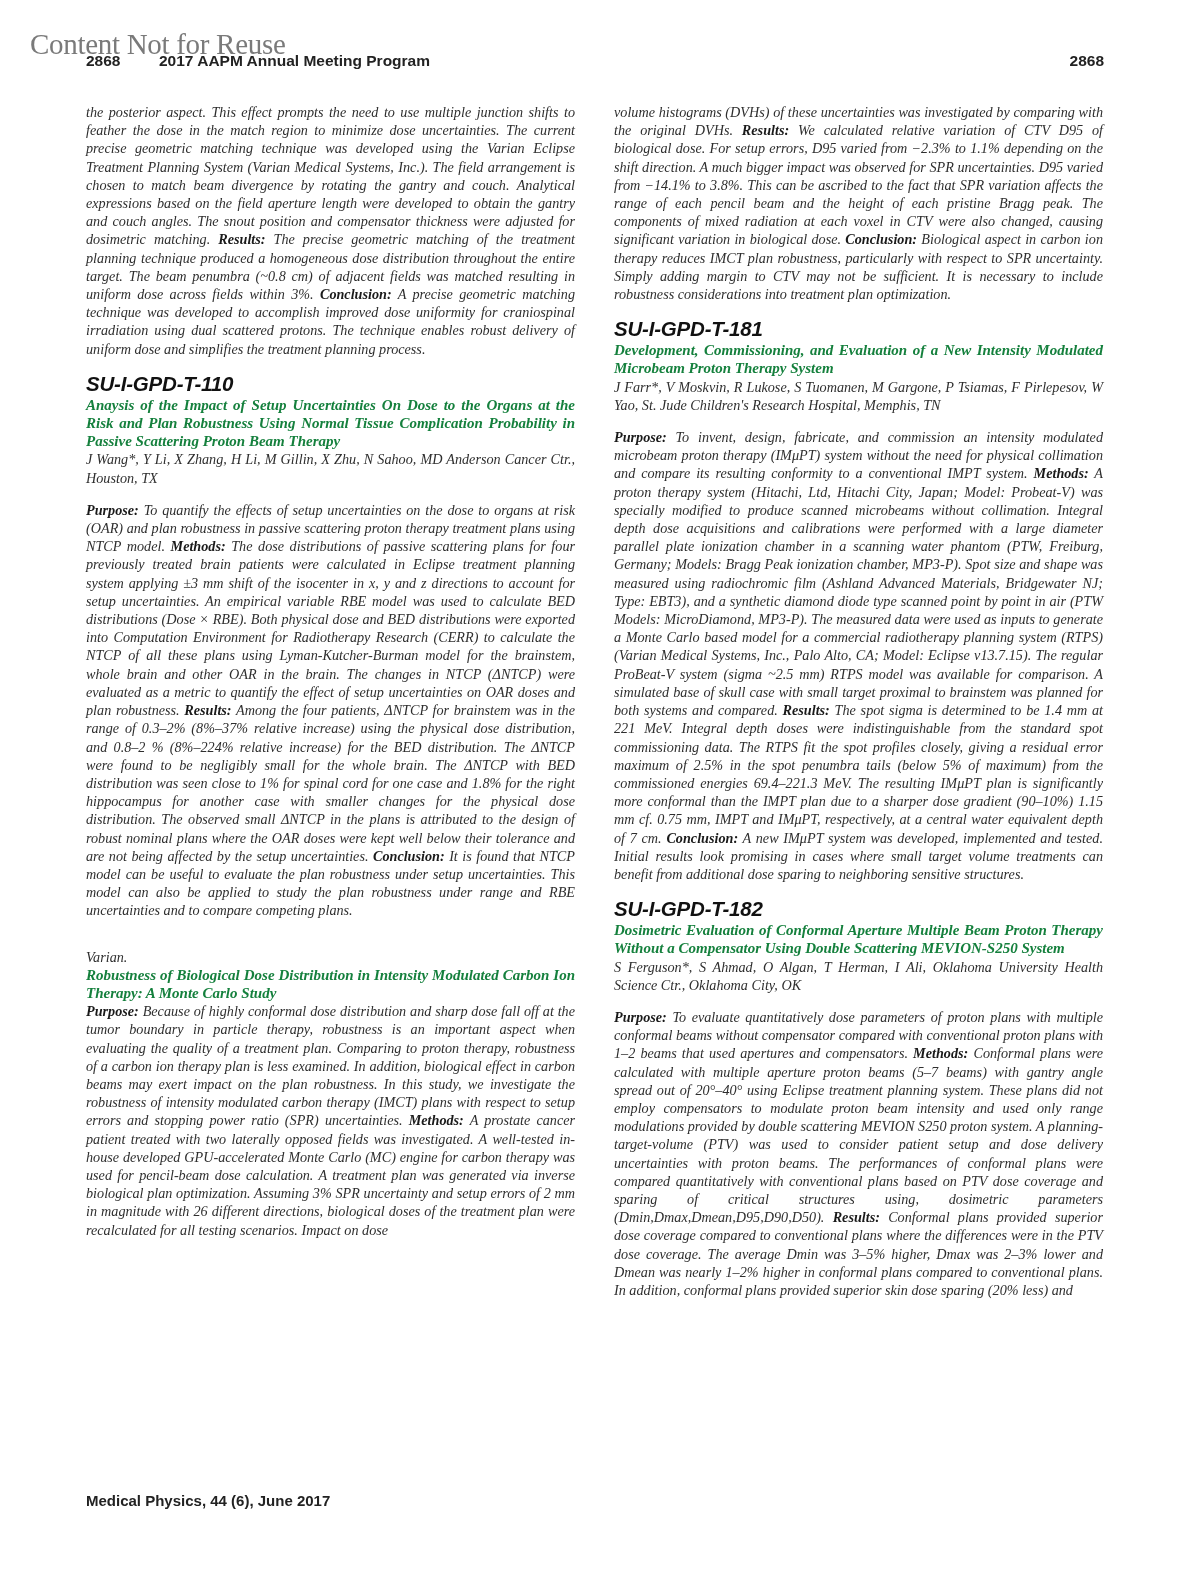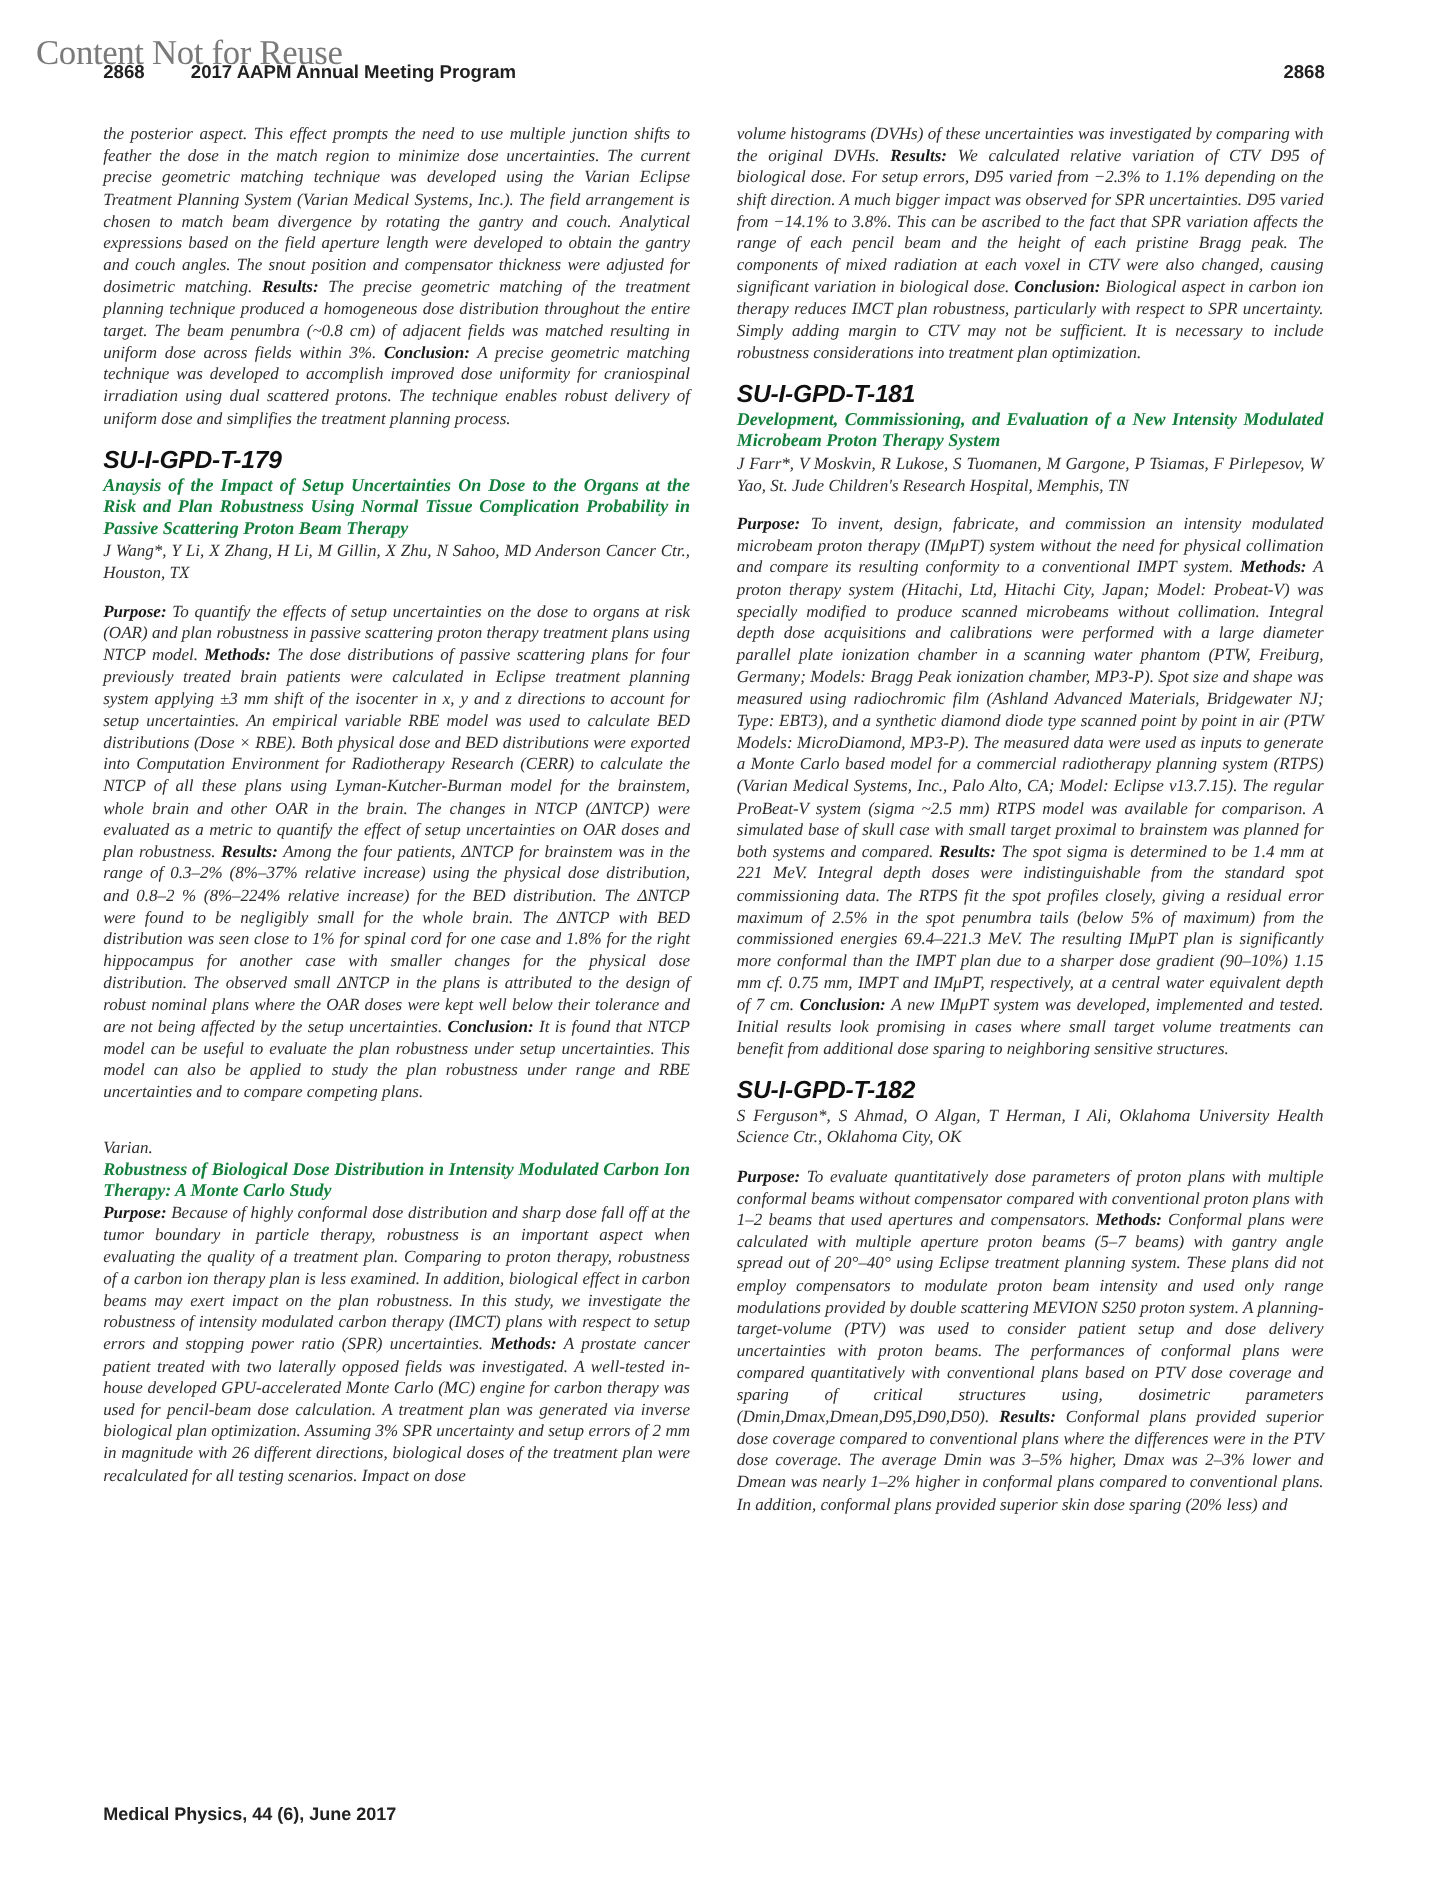--- a/index.html
+++ b/index.html
@@ -30,41 +30,41 @@
       color: #111; line-height: 24px; margin-top: 14px; letter-spacing: -0.2px;
     }
     .abstract-title {
       font-family: "Liberation Serif", serif; font-weight: bold; font-size: 15px;
       line-height: 18.2px; color: #15803d;
     }
     .authors { margin-bottom: 14px !important; }
     .note { margin-top: 28px !important; }
     .footer {
       position: absolute; left: 86px; top: 1492px;
-      font-family: "Liberation Sans", sans-serif; font-weight: bold; font-size: 15px; color: #222; margin-top: 12px;
+      font-family: "Liberation Sans", sans-serif; font-weight: bold; font-size: 15px; color: #222;
     }
   </style>
 </head>
 <body>
 
 <div class="watermark">Content Not for Reuse</div>
 
 <div class="running-head">
   <span class="pn-left">2868</span>
   <span class="title">2017 AAPM Annual Meeting Program</span>
   <span class="pn-right">2868</span>
 </div>
 
 <div class="col left">
   <p>
     <span>the posterior aspect. This effect prompts the need to use multiple junction shifts to feather the dose in the match region to minimize dose uncertainties. The current precise geometric matching technique was developed using the Varian Eclipse Treatment Planning System (Varian Medical Systems, Inc.). The field arrangement is chosen to match beam divergence by rotating the gantry and couch. Analytical expressions based on the field aperture length were developed to obtain the gantry and couch angles. The snout position and compensator thickness were adjusted for dosimetric matching. </span><b>Results:</b><span> The precise geometric matching of the treatment planning technique produced a homogeneous dose distribution throughout the entire target. The beam penumbra (~0.8 cm) of adjacent fields was matched resulting in uniform dose across fields within 3%. </span><b>Conclusion:</b><span> A precise geometric matching technique was developed to accomplish improved dose uniformity for craniospinal irradiation using dual scattered protons. The technique enables robust delivery of uniform dose and simplifies the treatment planning process.</span>
   </p>
 
   <section>
-    <div class="abstract-id">SU-I-GPD-T-179</div>
+    <div class="abstract-id">SU-I-GPD-T-110</div>
     <div class="abstract-title">Anaysis of the Impact of Setup Uncertainties On Dose to the Organs at the Risk and Plan Robustness Using Normal Tissue Complication Probability in Passive Scattering Proton Beam Therapy</div>
     <p class="authors">J Wang*, Y Li, X Zhang, H Li, M Gillin, X Zhu, N Sahoo, MD Anderson Cancer Ctr., Houston, TX</p>
     <p>
       <b>Purpose:</b><span> To quantify the effects of setup uncertainties on the dose to organs at risk (OAR) and plan robustness in passive scattering proton therapy treatment plans using NTCP model. </span><b>Methods:</b><span> The dose distributions of passive scattering plans for four previously treated brain patients were calculated in Eclipse treatment planning system applying ±3 mm shift of the isocenter in x, y and z directions to account for setup uncertainties. An empirical variable RBE model was used to calculate BED distributions (Dose × RBE). Both physical dose and BED distributions were exported into Computation Environment for Radiotherapy Research (CERR) to calculate the NTCP of all these plans using Lyman-Kutcher-Burman model for the brainstem, whole brain and other OAR in the brain. The changes in NTCP (ΔNTCP) were evaluated as a metric to quantify the effect of setup uncertainties on OAR doses and plan robustness. </span><b>Results:</b><span> Among the four patients, ΔNTCP for brainstem was in the range of 0.3–2% (8%–37% relative increase) using the physical dose distribution, and 0.8–2 % (8%–224% relative increase) for the BED distribution. The ΔNTCP were found to be negligibly small for the whole brain. The ΔNTCP with BED distribution was seen close to 1% for spinal cord for one case and 1.8% for the right hippocampus for another case with smaller changes for the physical dose distribution. The observed small ΔNTCP in the plans is attributed to the design of robust nominal plans where the OAR doses were kept well below their tolerance and are not being affected by the setup uncertainties. </span><b>Conclusion:</b><span> It is found that NTCP model can be useful to evaluate the plan robustness under setup uncertainties. This model can also be applied to study the plan robustness under range and RBE uncertainties and to compare competing plans.</span>
     </p>
     <p class="note">Varian.</p>
   </section>
 
   <section>
     <div class="abstract-title">Robustness of Biological Dose Distribution in Intensity Modulated Carbon Ion Therapy: A Monte Carlo Study</div>
@@ -83,20 +83,21 @@
     <div class="abstract-id">SU-I-GPD-T-181</div>
     <div class="abstract-title">Development, Commissioning, and Evaluation of a New Intensity Modulated Microbeam Proton Therapy System</div>
     <p class="authors">J Farr*, V Moskvin, R Lukose, S Tuomanen, M Gargone, P Tsiamas, F Pirlepesov, W Yao, St. Jude Children's Research Hospital, Memphis, TN</p>
     <p>
       <b>Purpose:</b><span> To invent, design, fabricate, and commission an intensity modulated microbeam proton therapy (IMμPT) system without the need for physical collimation and compare its resulting conformity to a conventional IMPT system. </span><b>Methods:</b><span> A proton therapy system (Hitachi, Ltd, Hitachi City, Japan; Model: Probeat-V) was specially modified to produce scanned microbeams without collimation. Integral depth dose acquisitions and calibrations were performed with a large diameter parallel plate ionization chamber in a scanning water phantom (PTW, Freiburg, Germany; Models: Bragg Peak ionization chamber, MP3-P). Spot size and shape was measured using radiochromic film (Ashland Advanced Materials, Bridgewater NJ; Type: EBT3), and a synthetic diamond diode type scanned point by point in air (PTW Models: MicroDiamond, MP3-P). The measured data were used as inputs to generate a Monte Carlo based model for a commercial radiotherapy planning system (RTPS) (Varian Medical Systems, Inc., Palo Alto, CA; Model: Eclipse v13.7.15). The regular ProBeat-V system (sigma ~2.5 mm) RTPS model was available for comparison. A simulated base of skull case with small target proximal to brainstem was planned for both systems and compared. </span><b>Results:</b><span> The spot sigma is determined to be 1.4 mm at 221 MeV. Integral depth doses were indistinguishable from the standard spot commissioning data. The RTPS fit the spot profiles closely, giving a residual error maximum of 2.5% in the spot penumbra tails (below 5% of maximum) from the commissioned energies 69.4–221.3 MeV. The resulting IMμPT plan is significantly more conformal than the IMPT plan due to a sharper dose gradient (90–10%) 1.15 mm cf. 0.75 mm, IMPT and IMμPT, respectively, at a central water equivalent depth of 7 cm. </span><b>Conclusion:</b><span> A new IMμPT system was developed, implemented and tested. Initial results look promising in cases where small target volume treatments can benefit from additional dose sparing to neighboring sensitive structures.</span>
     </p>
   </section>
 
   <section>
     <div class="abstract-id">SU-I-GPD-T-182</div>
+    <div class="abstract-title">Dosimetric Evaluation of Conformal Aperture Multiple Beam Proton Therapy Without a Compensator Using Double Scattering MEVION-S250 System</div>
     <p class="authors">S Ferguson*, S Ahmad, O Algan, T Herman, I Ali, Oklahoma University Health Science Ctr., Oklahoma City, OK</p>
     <p>
       <b>Purpose:</b><span> To evaluate quantitatively dose parameters of proton plans with multiple conformal beams without compensator compared with conventional proton plans with 1–2 beams that used apertures and compensators. </span><b>Methods:</b><span> Conformal plans were calculated with multiple aperture proton beams (5–7 beams) with gantry angle spread out of 20°–40° using Eclipse treatment planning system. These plans did not employ compensators to modulate proton beam intensity and used only range modulations provided by double scattering MEVION S250 proton system. A planning-target-volume (PTV) was used to consider patient setup and dose delivery uncertainties with proton beams. The performances of conformal plans were compared quantitatively with conventional plans based on PTV dose coverage and sparing of critical structures using, dosimetric parameters (Dmin,Dmax,Dmean,D95,D90,D50). </span><b>Results:</b><span> Conformal plans provided superior dose coverage compared to conventional plans where the differences were in the PTV dose coverage. The average Dmin was 3–5% higher, Dmax was 2–3% lower and Dmean was nearly 1–2% higher in conformal plans compared to conventional plans. In addition, conformal plans provided superior skin dose sparing (20% less) and</span>
     </p>
   </section>
 </div>
 
 <div class="footer">Medical Physics, 44 (6), June 2017</div>
 
 </body></html>

